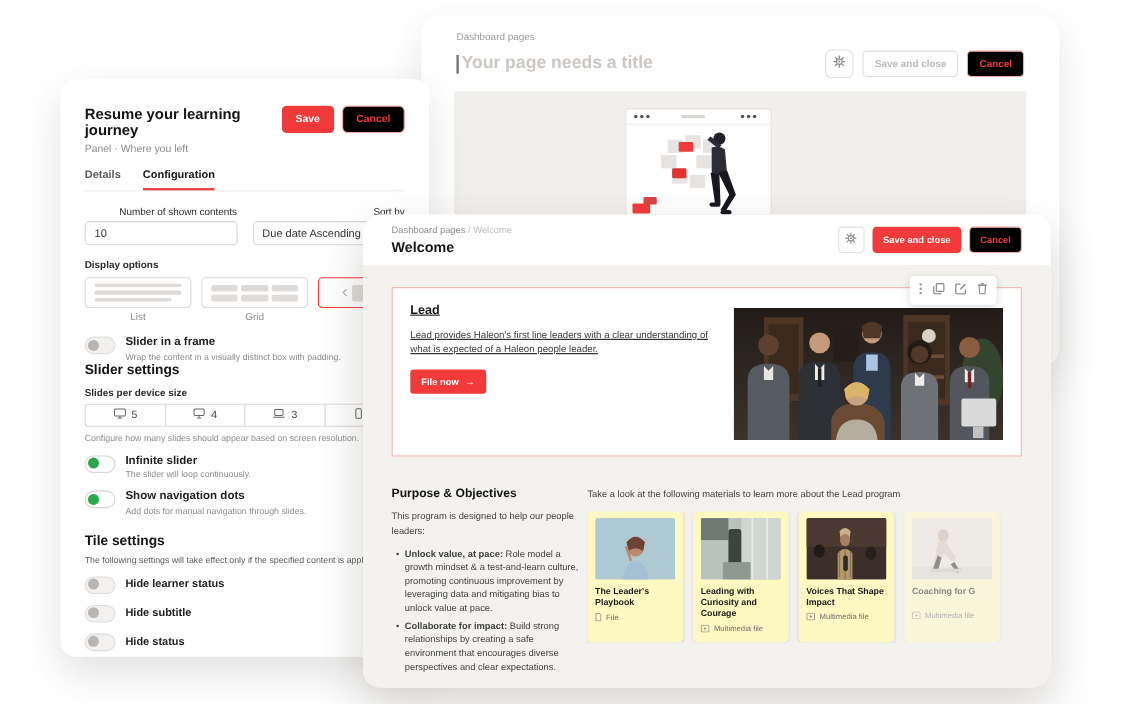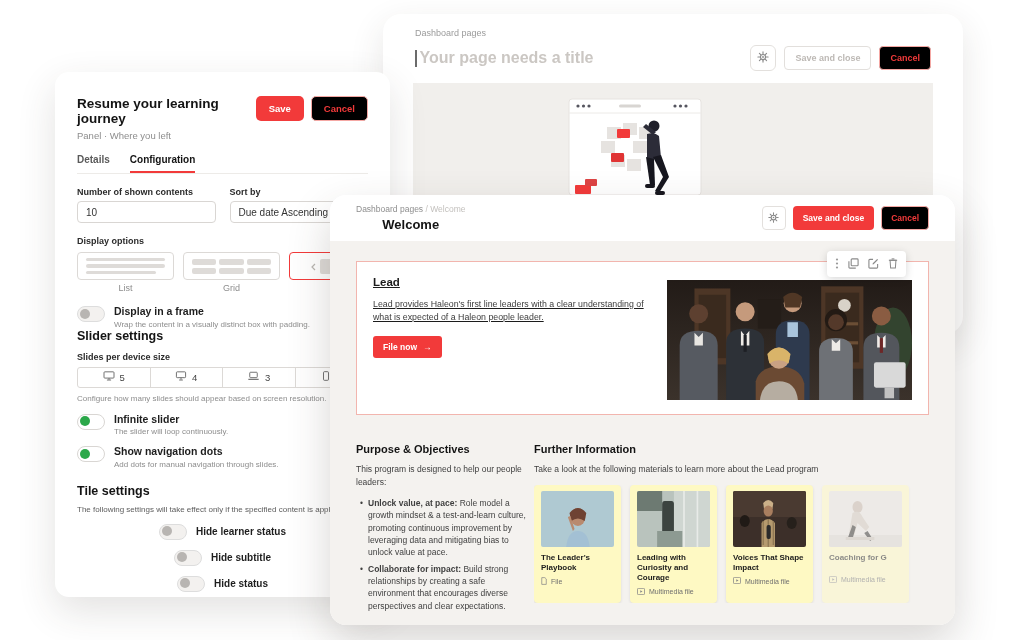--- a/index.html
+++ b/index.html
@@ -36,21 +36,21 @@
   .pb-header{display:flex;justify-content:space-between;align-items:flex-start;}
   .pb-title{font-size:13.5px;font-weight:bold;color:#141414;}
   .pb-sub{font-size:9.5px;color:#8d8d8d;margin-top:4px;}
   .pb-actions{display:flex;gap:7px;}
   .pb-actions .btn{padding:6px 12px;font-size:9.5px;border-radius:5px;}
   .tabs{display:flex;gap:20px;margin-top:13px;border-bottom:1px solid #edebe8;}
   .tab{font-size:10px;font-weight:bold;color:#5a5a5a;padding-bottom:6px;border-bottom:2px solid transparent;}
   .tab.active{color:#141414;border-bottom-color:#f23a3a;}
   .form-row{display:flex;gap:14px;margin-top:13px;}
   .field{flex:1;min-width:0;}
-  .f-label{font-size:9px;font-weight:bold;color:#2b2b2b;margin-bottom:4px;}
+  .f-label{font-size:9px;font-weight:normal;color:#2b2b2b;margin-bottom:4px;text-align:right;}
   .control{border:1px solid #d9d6d3;border-radius:4px;height:22px;padding:0 8px;font-size:10px;
     color:#333;display:flex;align-items:center;justify-content:space-between;background:#fff;box-sizing:border-box;width:100%;}
   input.control{outline:none;}
   .sec-label{font-size:9px;font-weight:bold;color:#2b2b2b;margin-top:13px;}
   .disp-row{display:flex;gap:9px;margin-top:6px;}
   .disp-opt{width:97px;flex:none;}
   .disp-box{border:1px solid #dcd9d6;border-radius:4px;height:28px;padding:5px 8px;box-sizing:border-box;
     display:flex;flex-direction:column;justify-content:center;gap:3px;background:#fff;}
   .disp-box.selected{border:1.5px solid #f23a3a;flex-direction:row;align-items:center;gap:4px;}
   .bar{height:4px;border-radius:2px;background:#dedbd8;}
@@ -66,27 +66,27 @@
   .toggle.on .knob{background:#2ba84a;}
   .t-label{font-size:10.5px;font-weight:bold;color:#1e1e1e;}
   .t-desc{font-size:8px;color:#8d8d8d;margin-top:2.5px;}
   .h2{font-size:12.5px;font-weight:bold;color:#141414;margin-top:0;}
   .seg{display:flex;border:1px solid #dcd9d6;border-radius:3px;height:19px;margin-top:5px;background:#fff;}
   .seg-cell{flex:1;display:flex;align-items:center;justify-content:center;gap:5px;
     border-right:1px solid #dcd9d6;font-size:9.5px;color:#444;}
   .seg-cell:last-child{border-right:none;}
   .helper{font-size:8px;color:#8d8d8d;margin-top:6px;}
   .note{font-size:8px;color:#5c5c5c;margin-top:7px;white-space:nowrap;}
-  .mini-toggle-row{display:flex;gap:9px;margin-top:9px;align-items:center;justify-content:center;}
+  .mini-toggle-row{display:flex;gap:9px;margin-top:9px;align-items:center;}
   .mini-toggle-row .t-label{font-size:10px;}
 
   
   #card-c{left:330px;top:195px;width:625px;height:430px;border-radius:16px;
     box-shadow:0 18px 44px rgba(60,50,40,.20);z-index:3;overflow:hidden;}
-  .c-header{display:flex;justify-content:space-between;align-items:center;padding:9px 26px;background:#fff;text-align:center;}
+  .c-header{display:flex;justify-content:space-between;align-items:center;padding:9px 26px;background:#fff;}
   .crumb{font-size:8.5px;color:#8e8e8e;}
   .crumb .sep::before{content:" / ";color:#c3c0bd;}
   .crumb .current{color:#c3c0bd;}
   .c-title{font-size:13px;font-weight:bold;color:#141414;margin-top:3px;}
   .c-actions{display:flex;align-items:center;gap:7px;}
   .c-actions .icon-btn{width:22px;height:22px;border-radius:4px;}
   .c-actions .btn{font-size:8.5px;padding:6px 9px;}
   .c-content{background:#f4f2ef;padding:20px 26px 0;height:100%;box-sizing:border-box;}
 
   .lead-block{position:relative;background:#fff;border:1px solid #f2b5ae;display:flex;gap:16px;
@@ -258,21 +258,21 @@
         <div class="disp-name"></div>
       </div>
     </div>
   </div>
 
   <div class="toggle-row">
     <div class="toggle">
         <span class="knob"></span>
       </div>
     <div>
-      <div class="t-label">Display in a frame</div>
+      <div class="t-label">Slider in a frame</div>
       <div class="t-desc">Wrap the content in a visually distinct box with padding.</div>
     </div>
   </div>
 
   <div class="h2">Slider settings</div>
   <div class="sec-label" style="margin-top:9px">Slides per device size</div>
   <div class="seg">
     <div class="seg-cell">
       <span><svg width="12" height="10" viewBox="0 0 14 12">
             <rect x="1" y="1" width="12" height="7.5" rx="1" fill="none" stroke="#666" stroke-width="1.1"></rect>
@@ -479,21 +479,20 @@
         <div class="h3">Purpose &amp; Objectives</div>
         <p class="intro">This program is designed to help our people leaders:</p>
         <ul class="bullets">
           <li><strong>Unlock value, at pace:</strong><span> Role model a growth mindset &amp; a test-and-learn culture, promoting continuous improvement by leveraging data and mitigating bias to unlock value at pace.</span></li>
           <li><strong>Collaborate for impact:</strong><span> Build strong relationships by creating a safe environment that encourages diverse perspectives and clear expectations.</span></li>
 
         </ul>
       </div>
 
       <div class="col-further">
-        <div class="h3">Further Information</div>
         <p class="intro">Take a look at the following materials to learn more about the Lead program</p>
         <div class="slider-viewport">
           <div class="slider-track">
 
             <div class="mat-card">
               <div class="thumb">
                 <svg viewBox="0 0 87 56" preserveAspectRatio="none">
                   <rect width="87" height="56" fill="#afc9d2"></rect>
                   <path d="M30 56 q2-16 14-16 q12 0 14 16z" fill="#a3c0d4"></path>
                   <circle cx="44" cy="26" r="9" fill="#b98a6f"></circle>

